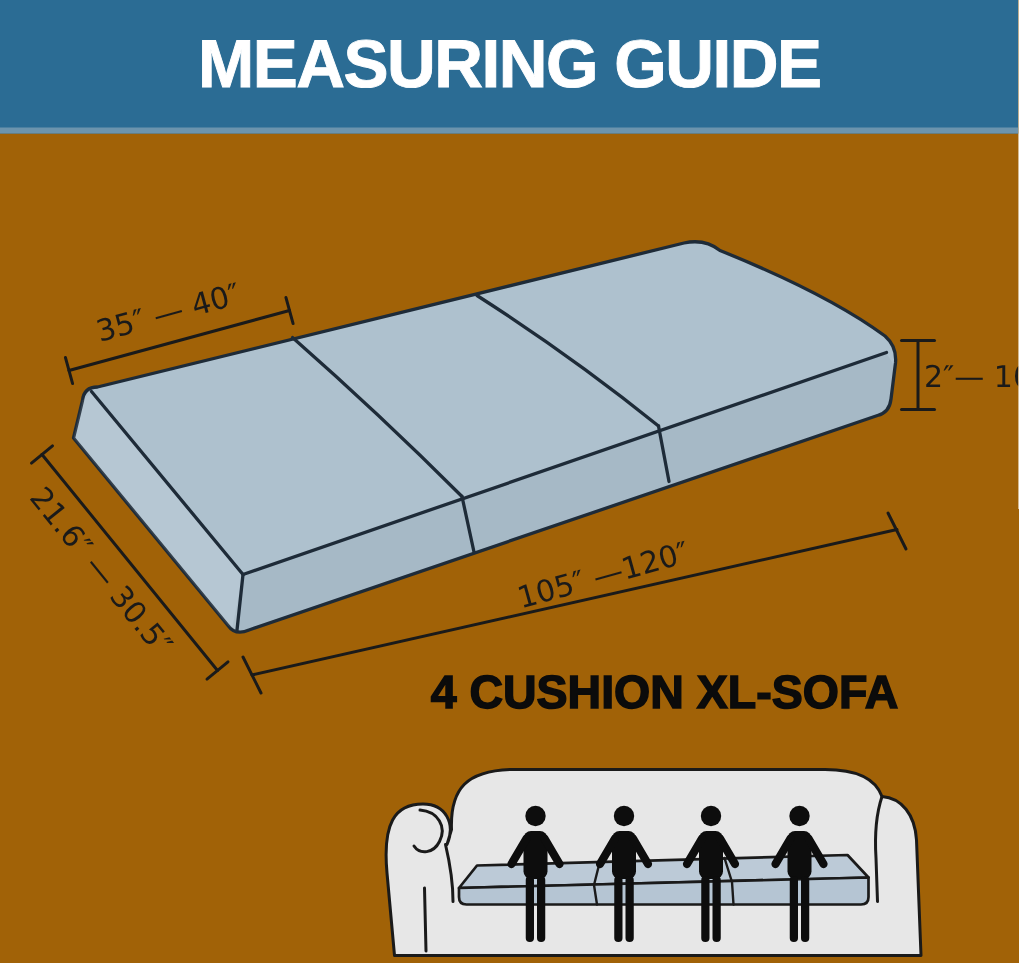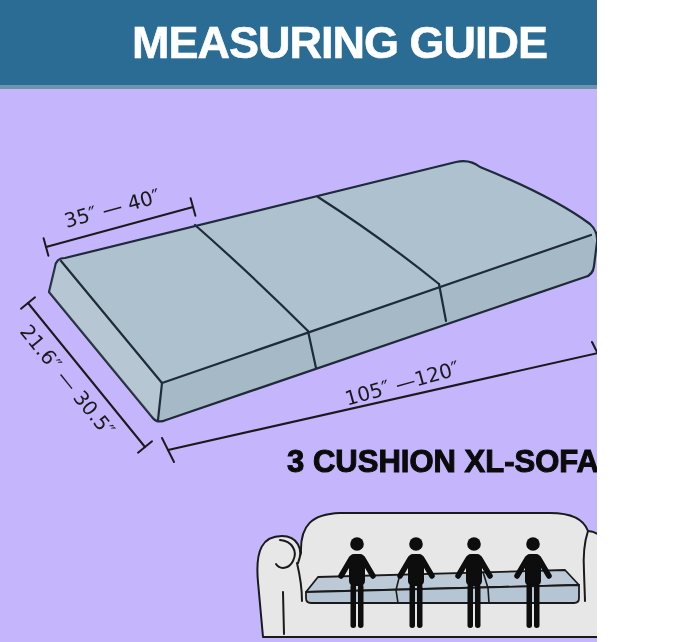--- a/index.html
+++ b/index.html
@@ -1,16 +1,16 @@
 <!DOCTYPE html>
 <html><head>
 <meta charset="utf-8">
 <style>
   html,body{margin:0;padding:0;background:#fff;}
-  #stage{position:relative;width:597px;height:642px;overflow:hidden;background:#c4b5fd;
+  #stage{position:relative;width:679px;height:642px;overflow:hidden;background:#a16207;
          font-family:"Liberation Sans",sans-serif;}
   
   #banner{position:absolute;left:0;top:0;width:679px;height:85px;background:#2b6c94;
           border-bottom:4px solid #6c94ad;display:flex;align-items:center;justify-content:center;}
   #banner h1{margin:0;color:#ffffff;font-size:45px;font-weight:bold;letter-spacing:-1px;
              -webkit-text-stroke:0.6px #ffffff;font-family:"Liberation Sans",sans-serif;}
   
   #art{position:absolute;left:0;top:0;width:679px;height:642px;}
   .dim-line{stroke:#1a1a1a;stroke-width:2;fill:none;stroke-linecap:round;}
   .dim-text{font-family:"DejaVu Sans",sans-serif;font-size:20px;fill:#1a1a1a;}
@@ -135,14 +135,14 @@
       <g fill="#0d0d0d">
         <circle cx="533" cy="544" r="6.8"></circle>
         <rect x="525" y="554" width="16" height="32" rx="5"></rect>
         <path d="M 527,559 L 517,576 M 539,559 L 549,576" stroke="#0d0d0d" stroke-width="5.5" stroke-linecap="round"></path>
         <rect x="526.5" y="584" width="5.5" height="44" rx="2.7"></rect>
         <rect x="534" y="584" width="5.5" height="44" rx="2.7"></rect>
       </g>
     </g>
   </svg>
 
-  <div id="caption">3 CUSHION XL-SOFA</div>
+  <div id="caption">4 CUSHION XL-SOFA</div>
 </div>
 
 </body></html>

